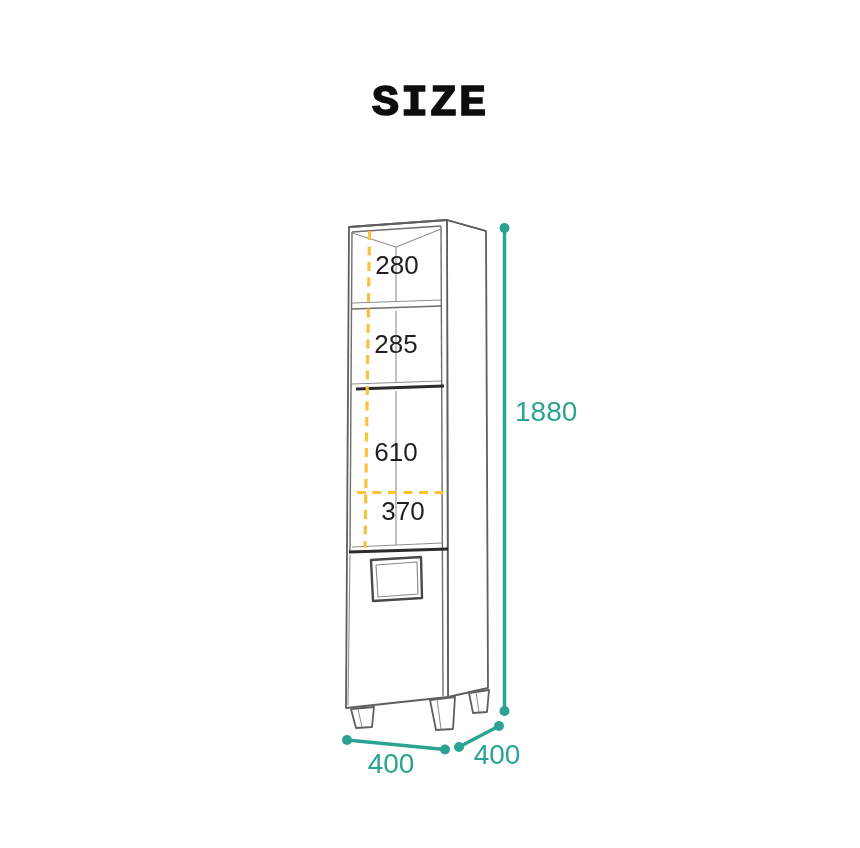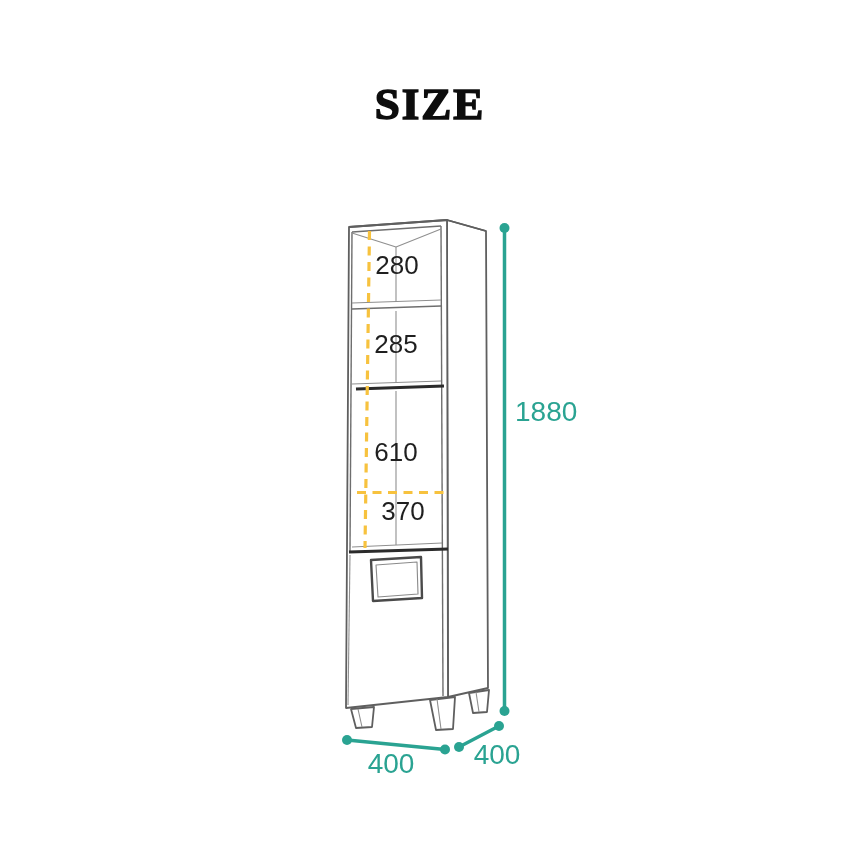--- a/index.html
+++ b/index.html
@@ -22,21 +22,21 @@
     top: 78px;
     left: 0;
     width: 860px;
     text-align: center;
     margin: 0;
     font-size: 45px;
     font-weight: 700;
     letter-spacing: 2px;
     color: #0d0d0d;
     -webkit-text-stroke: 1.6px #0d0d0d;
-    font-family: Liberation Serif, serif;
+    font-family: Liberation Mono, monospace;
   }
   svg { position: absolute; top: 0; left: 0; }
 
   .outline   { stroke: #5f5f5f; stroke-width: 1.8; fill: none; stroke-linejoin: round; }
   .outline-f { stroke: #5f5f5f; stroke-width: 1.8; fill: #ffffff; stroke-linejoin: round; }
   .thin      { stroke: #8f8f8f; stroke-width: 1.1; fill: none; }
   .mid       { stroke: #6e6e6e; stroke-width: 1.4; fill: none; }
   .bold      { stroke: #2b2b2b; stroke-width: 3;   fill: none; }
   .handle-o  { stroke: #4a4a4a; stroke-width: 2.4; fill: #ffffff; stroke-linejoin: round; }
   .handle-i  { stroke: #8a8a8a; stroke-width: 1.1; fill: none; stroke-linejoin: round; }

